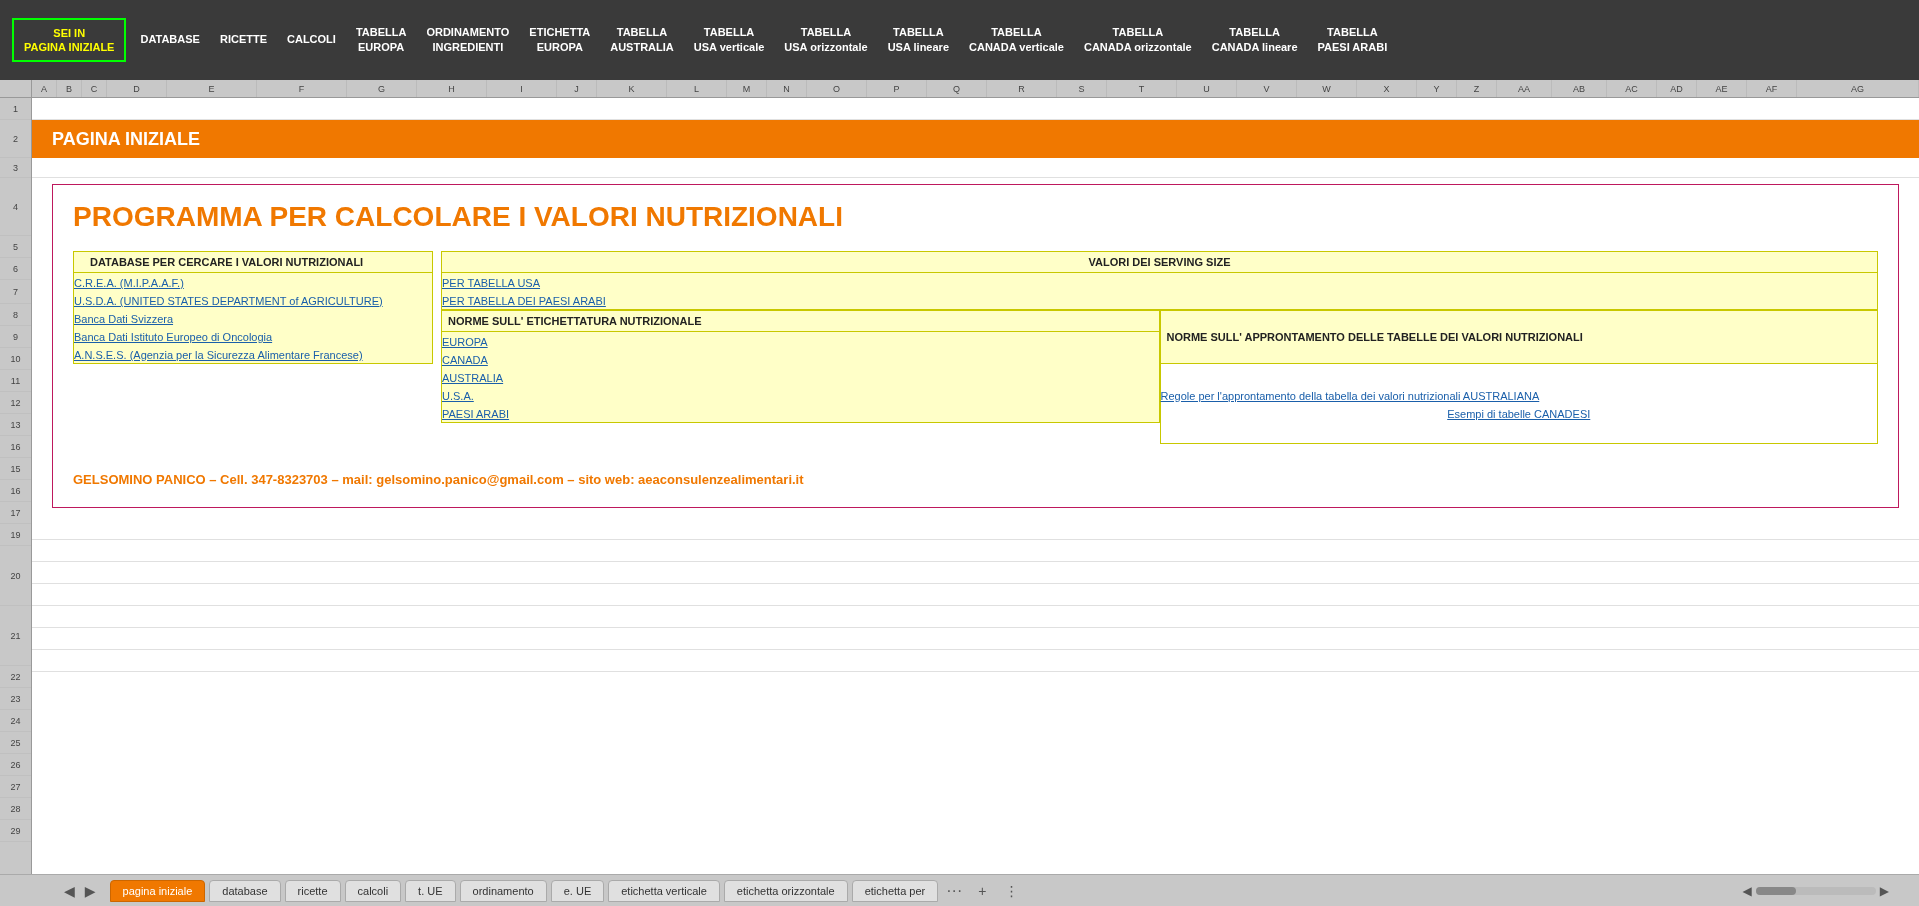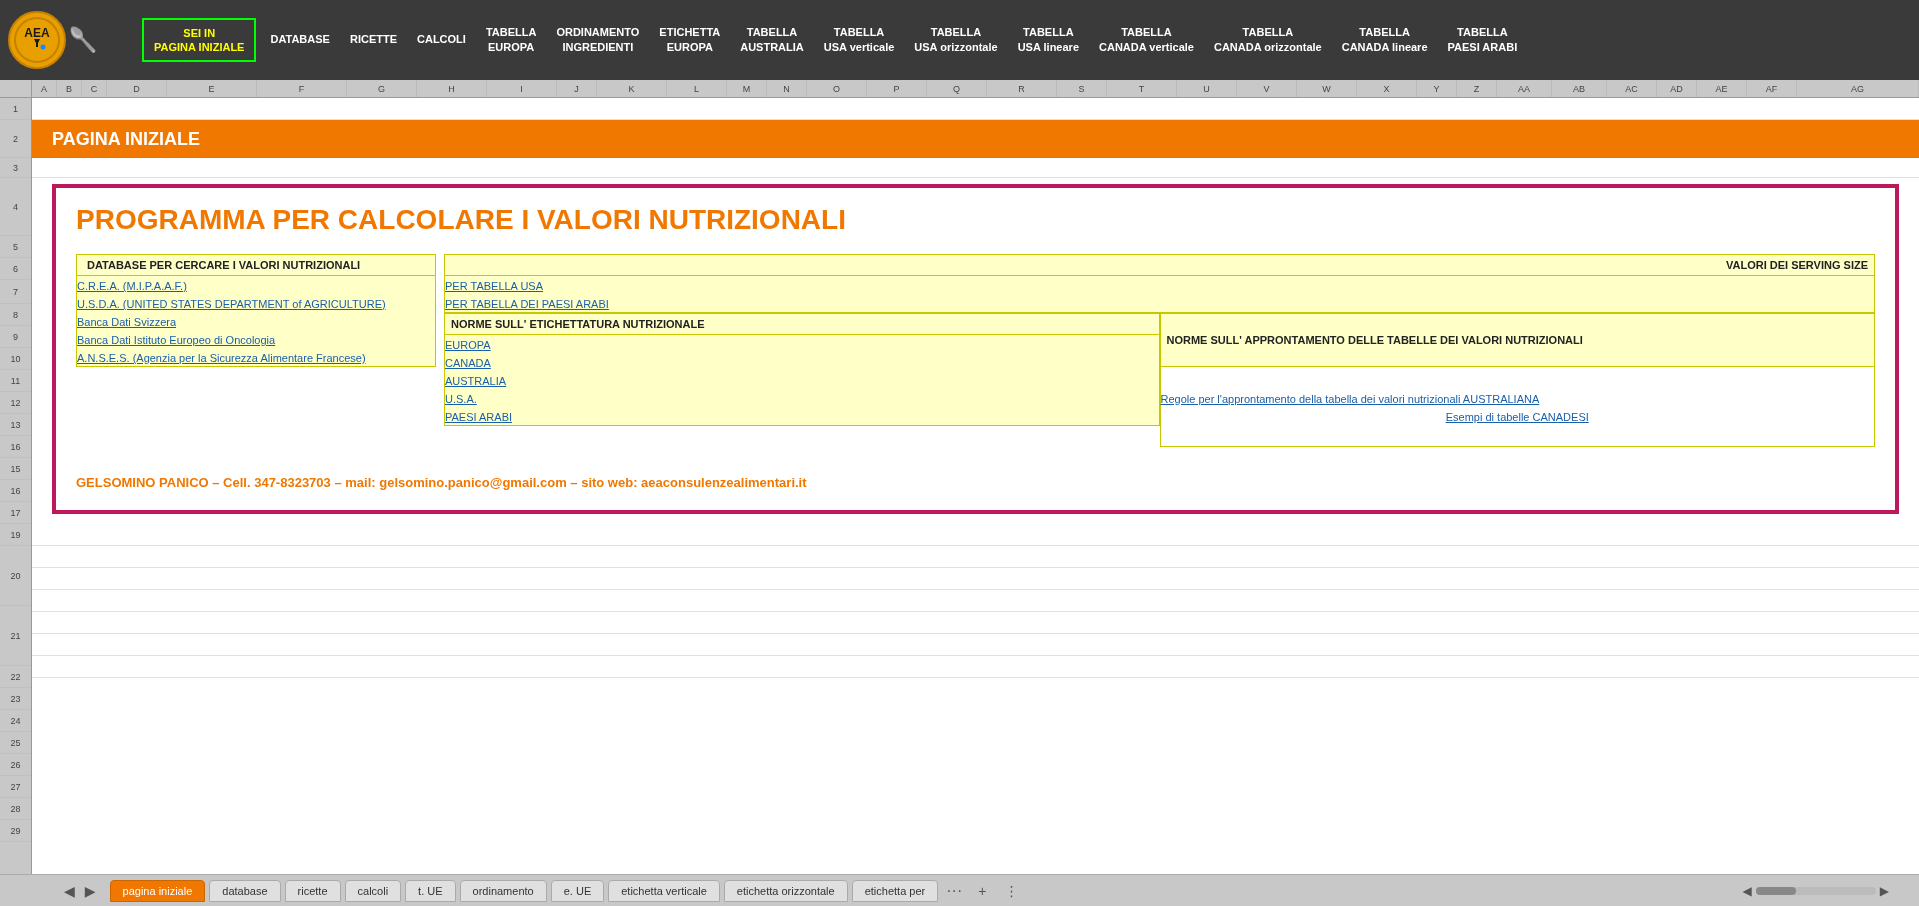--- a/index.html
+++ b/index.html
@@ -205,35 +205,20 @@
       background: white;
       overflow: hidden;
     }
   </style>
 </head>
 <body>
 
 <div>
 
   <div class="top-bar">
-    <div class="logo-area">
-      <div class="logo-circle">
-        <svg width="46" height="46" viewBox="0 0 46 46">
-          <circle cx="23" cy="23" r="22" fill="#e8a000" stroke="#c88000" stroke-width="2"></circle>
-          <text x="23" y="20" text-anchor="middle" font-size="12" font-weight="bold" fill="#1a1a1a" font-family="Arial">AEA</text>
-
-          <path d="M23 28 L20 22 L26 22 Z" fill="#1a1a1a"></path>
-          <rect x="22" y="24" width="2" height="6" fill="#1a1a1a"></rect>
-
-          <circle cx="29" cy="30" r="2.5" fill="#1a88ff"></circle>
-        </svg>
-      </div>
-
-      <div style="color:#aaa;font-size:24px;margin-left:2px;opacity:0.7">🥄</div>
-    </div>
 
     <div class="nav-active">
       <div class="nav-active-label">SEI IN<br>PAGINA INIZIALE</div>
     </div>
 
     <div class="nav-item">DATABASE</div>
     <div class="nav-item">RICETTE</div>
     <div class="nav-item">CALCOLI</div>
     <div class="nav-item">TABELLA<br>EUROPA</div>
     <div class="nav-item">ORDINAMENTO<br>INGREDIENTI</div>
@@ -325,31 +310,31 @@
         <div style="height:22px;border-bottom:1px solid #e0e0e0;background:white;"></div>
 
         <div style="height:38px;background:#f07800;display:flex;align-items:center;padding-left:20px;">
           <span style="color:white;font-size:18px;font-weight:bold;">PAGINA INIZIALE</span>
         </div>
 
         <div style="height:20px;border-bottom:1px solid #e0e0e0;background:white;"></div>
 
         <div style="background:white;padding:6px 20px 10px 20px;">
 
-          <div style="border:4px solid #be185d;padding:16px 20px 20px 20px;background:white;">
+          <div style="border:1px solid #be185d;padding:16px 20px 20px 20px;background:white;">
 
             <div style="color:#f07800;font-size:28px;font-weight:bold;margin-bottom:18px;">PROGRAMMA PER CALCOLARE I VALORI NUTRIZIONALI</div>
 
             <div style="display:flex;gap:8px;">
 
               <div style="min-width:360px;">
                 <table style="border:1px solid #c8c800;border-collapse:collapse;background:#ffffc8;width:100%;">
                   <tbody>
                       <tr>
-                    <th style="background:#ffffc8;font-size:11px;font-weight:bold;color:#222;padding:4px 10px;text-align:left;border-bottom:1px solid #c8c800;">DATABASE  PER CERCARE I VALORI NUTRIZIONALI</th>
+                    <th style="background:#ffffc8;font-size:11px;font-weight:bold;color:#222;padding:4px 16px;text-align:left;border-bottom:1px solid #c8c800;">DATABASE  PER CERCARE I VALORI NUTRIZIONALI</th>
                   </tr>
                   <tr>
                         <td><a href="#" style="color:#1a5faa;font-size:11px;text-decoration:underline;">C.R.E.A. (M.I.P.A.A.F.)</a></td>
                       </tr>
                   <tr>
                         <td><a href="#" style="color:#1a5faa;font-size:11px;text-decoration:underline;">U.S.D.A. (UNITED STATES DEPARTMENT of AGRICULTURE)</a></td>
                       </tr>
                   <tr>
                         <td><a href="#" style="color:#1a5faa;font-size:11px;text-decoration:underline;">Banca Dati Svizzera</a></td>
                       </tr>
@@ -361,21 +346,21 @@
                       </tr>
                 </tbody>
                   </table>
               </div>
 
               <div style="flex:1;display:flex;flex-direction:column;">
 
                 <table style="border:1px solid #c8c800;border-collapse:collapse;background:#ffffc8;width:100%;">
                   <tbody>
                       <tr>
-                    <th colspan="2" style="background:#ffffc8;font-size:11px;font-weight:bold;color:#222;padding:4px 6px;text-align:right;border-bottom:1px solid #c8c800;">VALORI DEI SERVING SIZE</th>
+                    <th colspan="2" style="background:#ffffc8;font-size:11px;font-weight:bold;color:#222;padding:4px 6px;text-align:center;border-bottom:1px solid #c8c800;">VALORI DEI SERVING SIZE</th>
                   </tr>
                   <tr>
                     <td colspan="2"><a href="#" style="color:#1a5faa;font-size:11px;text-decoration:underline;">PER TABELLA USA</a></td>
                   </tr>
                   <tr>
                     <td colspan="2"><a href="#" style="color:#1a5faa;font-size:11px;">PER TABELLA DEI PAESI ARABI</a></td>
                   </tr>
                 </tbody>
                   </table>
 

